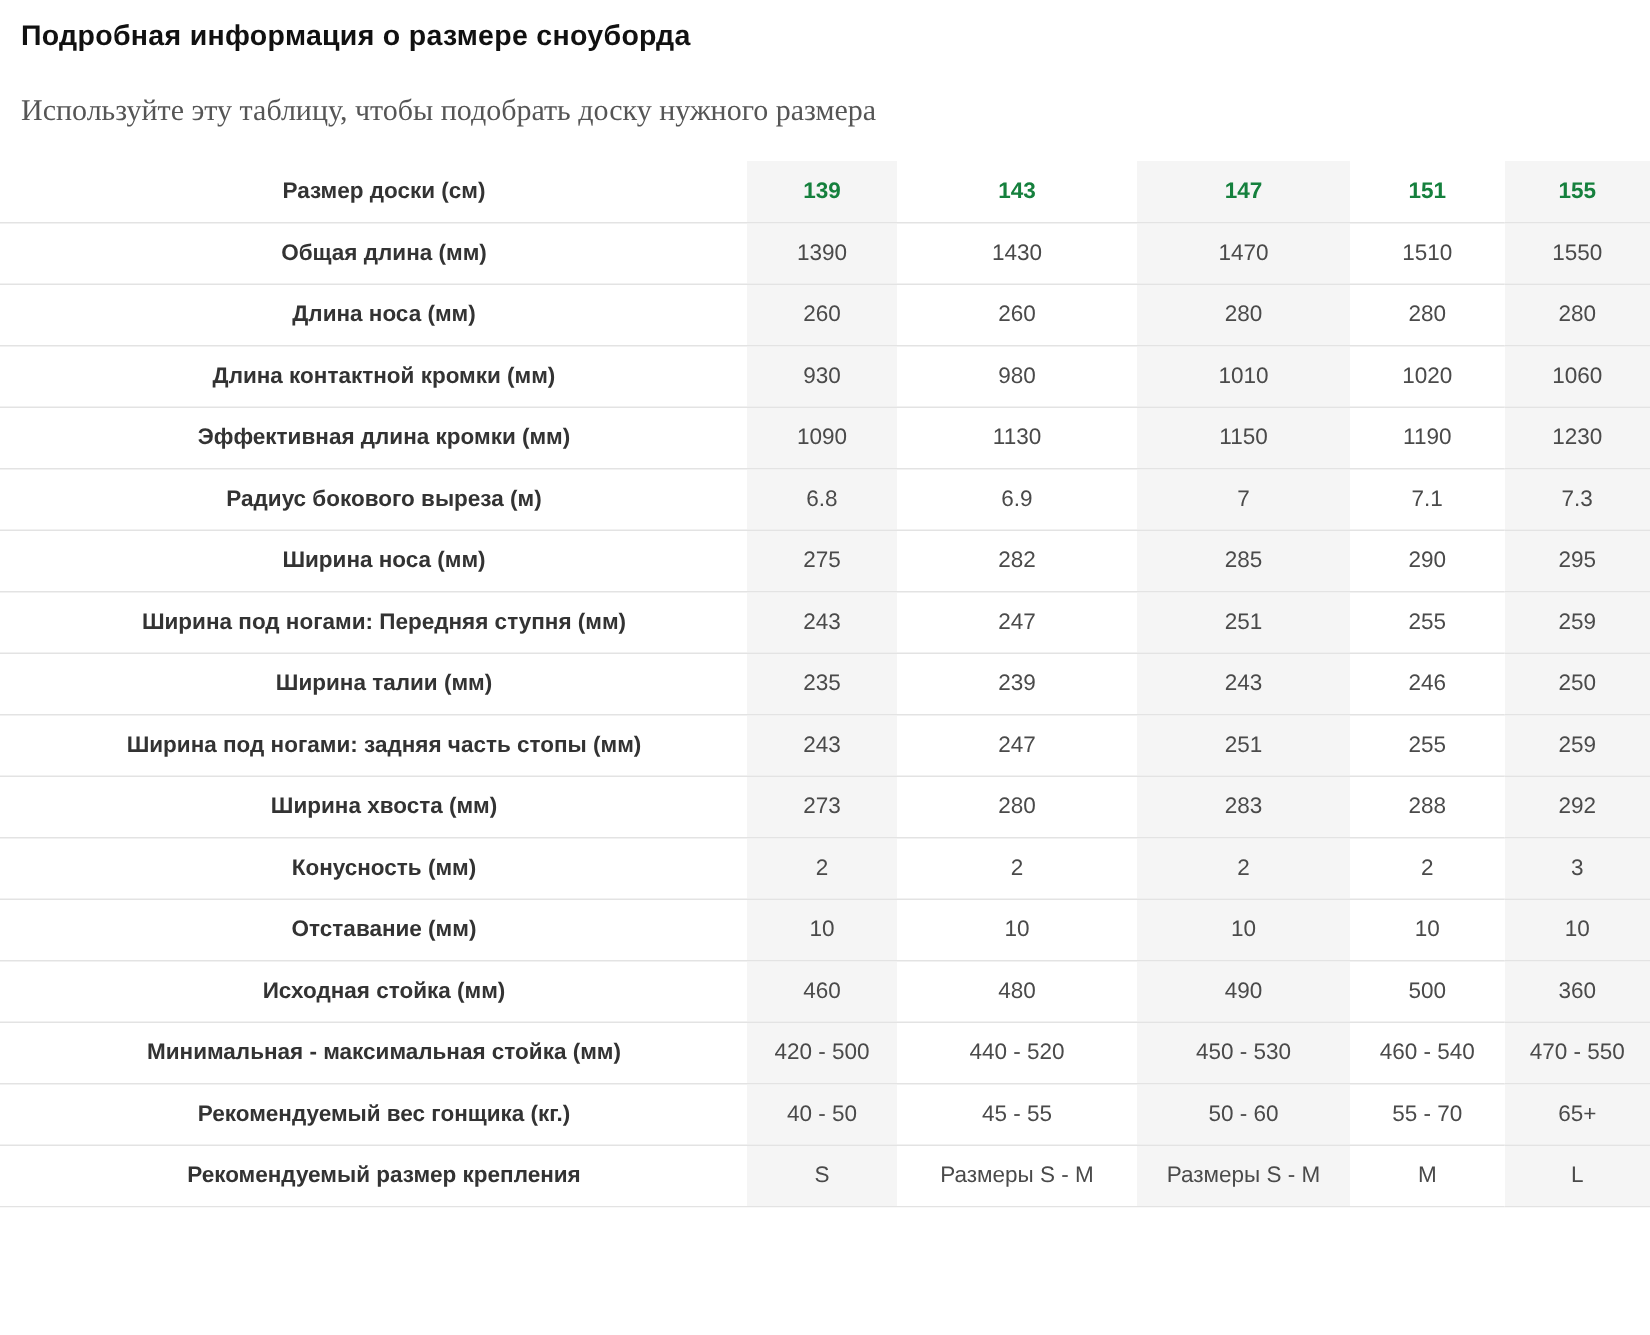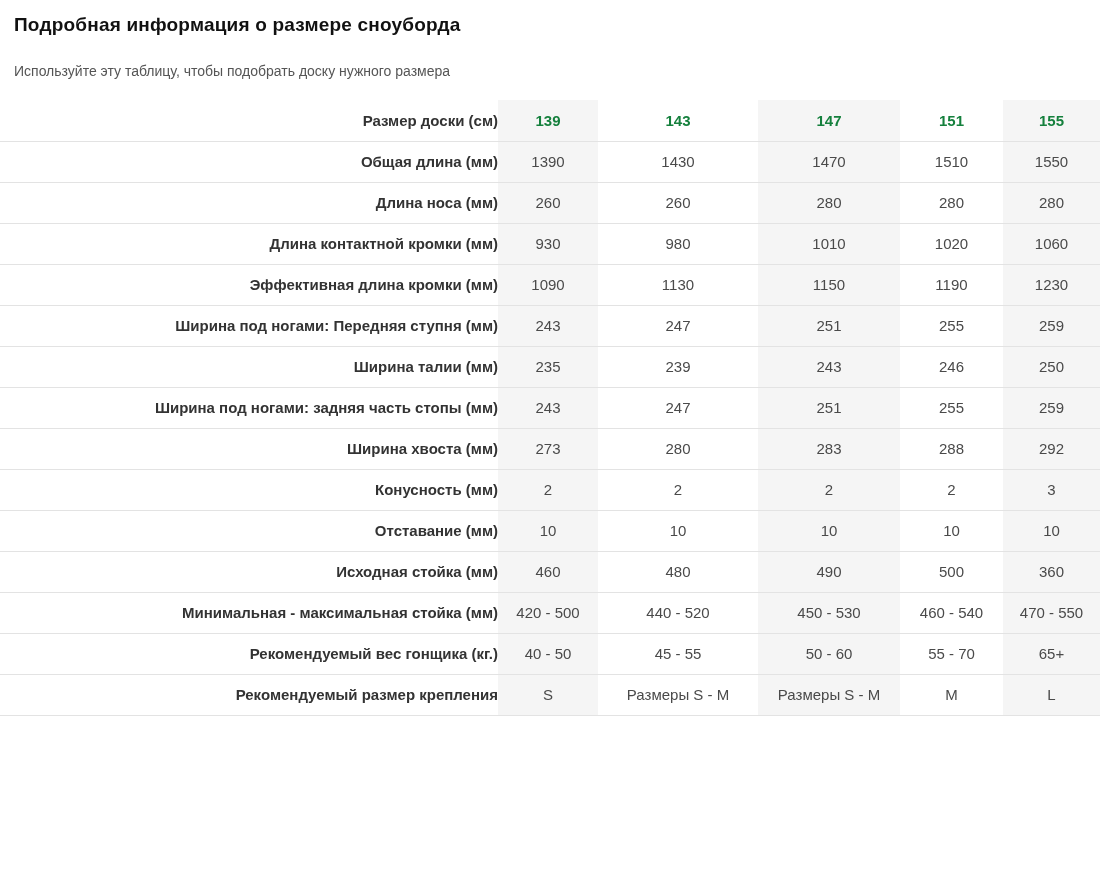--- a/index.html
+++ b/index.html
@@ -11,43 +11,44 @@
   .page { width: 1100px; }
   .page-title {
     margin: 14px 0 0 14px;
     font-size: 19px;
     font-weight: bold;
     color: #111111;
     letter-spacing: 0.2px;
   }
   .page-subtitle {
     margin: 27px 0 0 14px;
-    font-size: 14px;
+    font-size: 20px;
     color: #555555;
+    font-family: Liberation Serif, serif;
   }
   table.size-table {
     margin-top: 21px;
     width: 1100px;
     border-collapse: collapse;
     table-layout: fixed;
   }
   table.size-table tr {
     height: 41px;
   }
   table.size-table th,
   table.size-table td {
     border-bottom: 1px solid #e3e3e3;
     vertical-align: middle;
     font-size: 15px;
     overflow: hidden;
     white-space: nowrap;
   }
   
   .cell-label {
-    text-align: right;
+    text-align: center;
     padding-left: 14px;
     font-weight: bold;
     color: #333333;
   }
   
   .cell-value {
     text-align: center;
     color: #4a4a4a;
     font-weight: normal;
   }
@@ -120,20 +121,36 @@
         </tr>
         <tr>
           <td class="cell-label">Эффективная длина кромки (мм)</td>
           <td class="cell-value">1090</td>
           <td class="cell-value">1130</td>
           <td class="cell-value">1150</td>
           <td class="cell-value">1190</td>
           <td class="cell-value">1230</td>
         </tr>
         <tr>
+          <td class="cell-label">Радиус бокового выреза (м)</td>
+          <td class="cell-value">6.8</td>
+          <td class="cell-value">6.9</td>
+          <td class="cell-value">7</td>
+          <td class="cell-value">7.1</td>
+          <td class="cell-value">7.3</td>
+        </tr>
+        <tr>
+          <td class="cell-label">Ширина носа (мм)</td>
+          <td class="cell-value">275</td>
+          <td class="cell-value">282</td>
+          <td class="cell-value">285</td>
+          <td class="cell-value">290</td>
+          <td class="cell-value">295</td>
+        </tr>
+        <tr>
           <td class="cell-label">Ширина под ногами: Передняя ступня (мм)</td>
           <td class="cell-value">243</td>
           <td class="cell-value">247</td>
           <td class="cell-value">251</td>
           <td class="cell-value">255</td>
           <td class="cell-value">259</td>
         </tr>
         <tr>
           <td class="cell-label">Ширина талии (мм)</td>
           <td class="cell-value">235</td>

